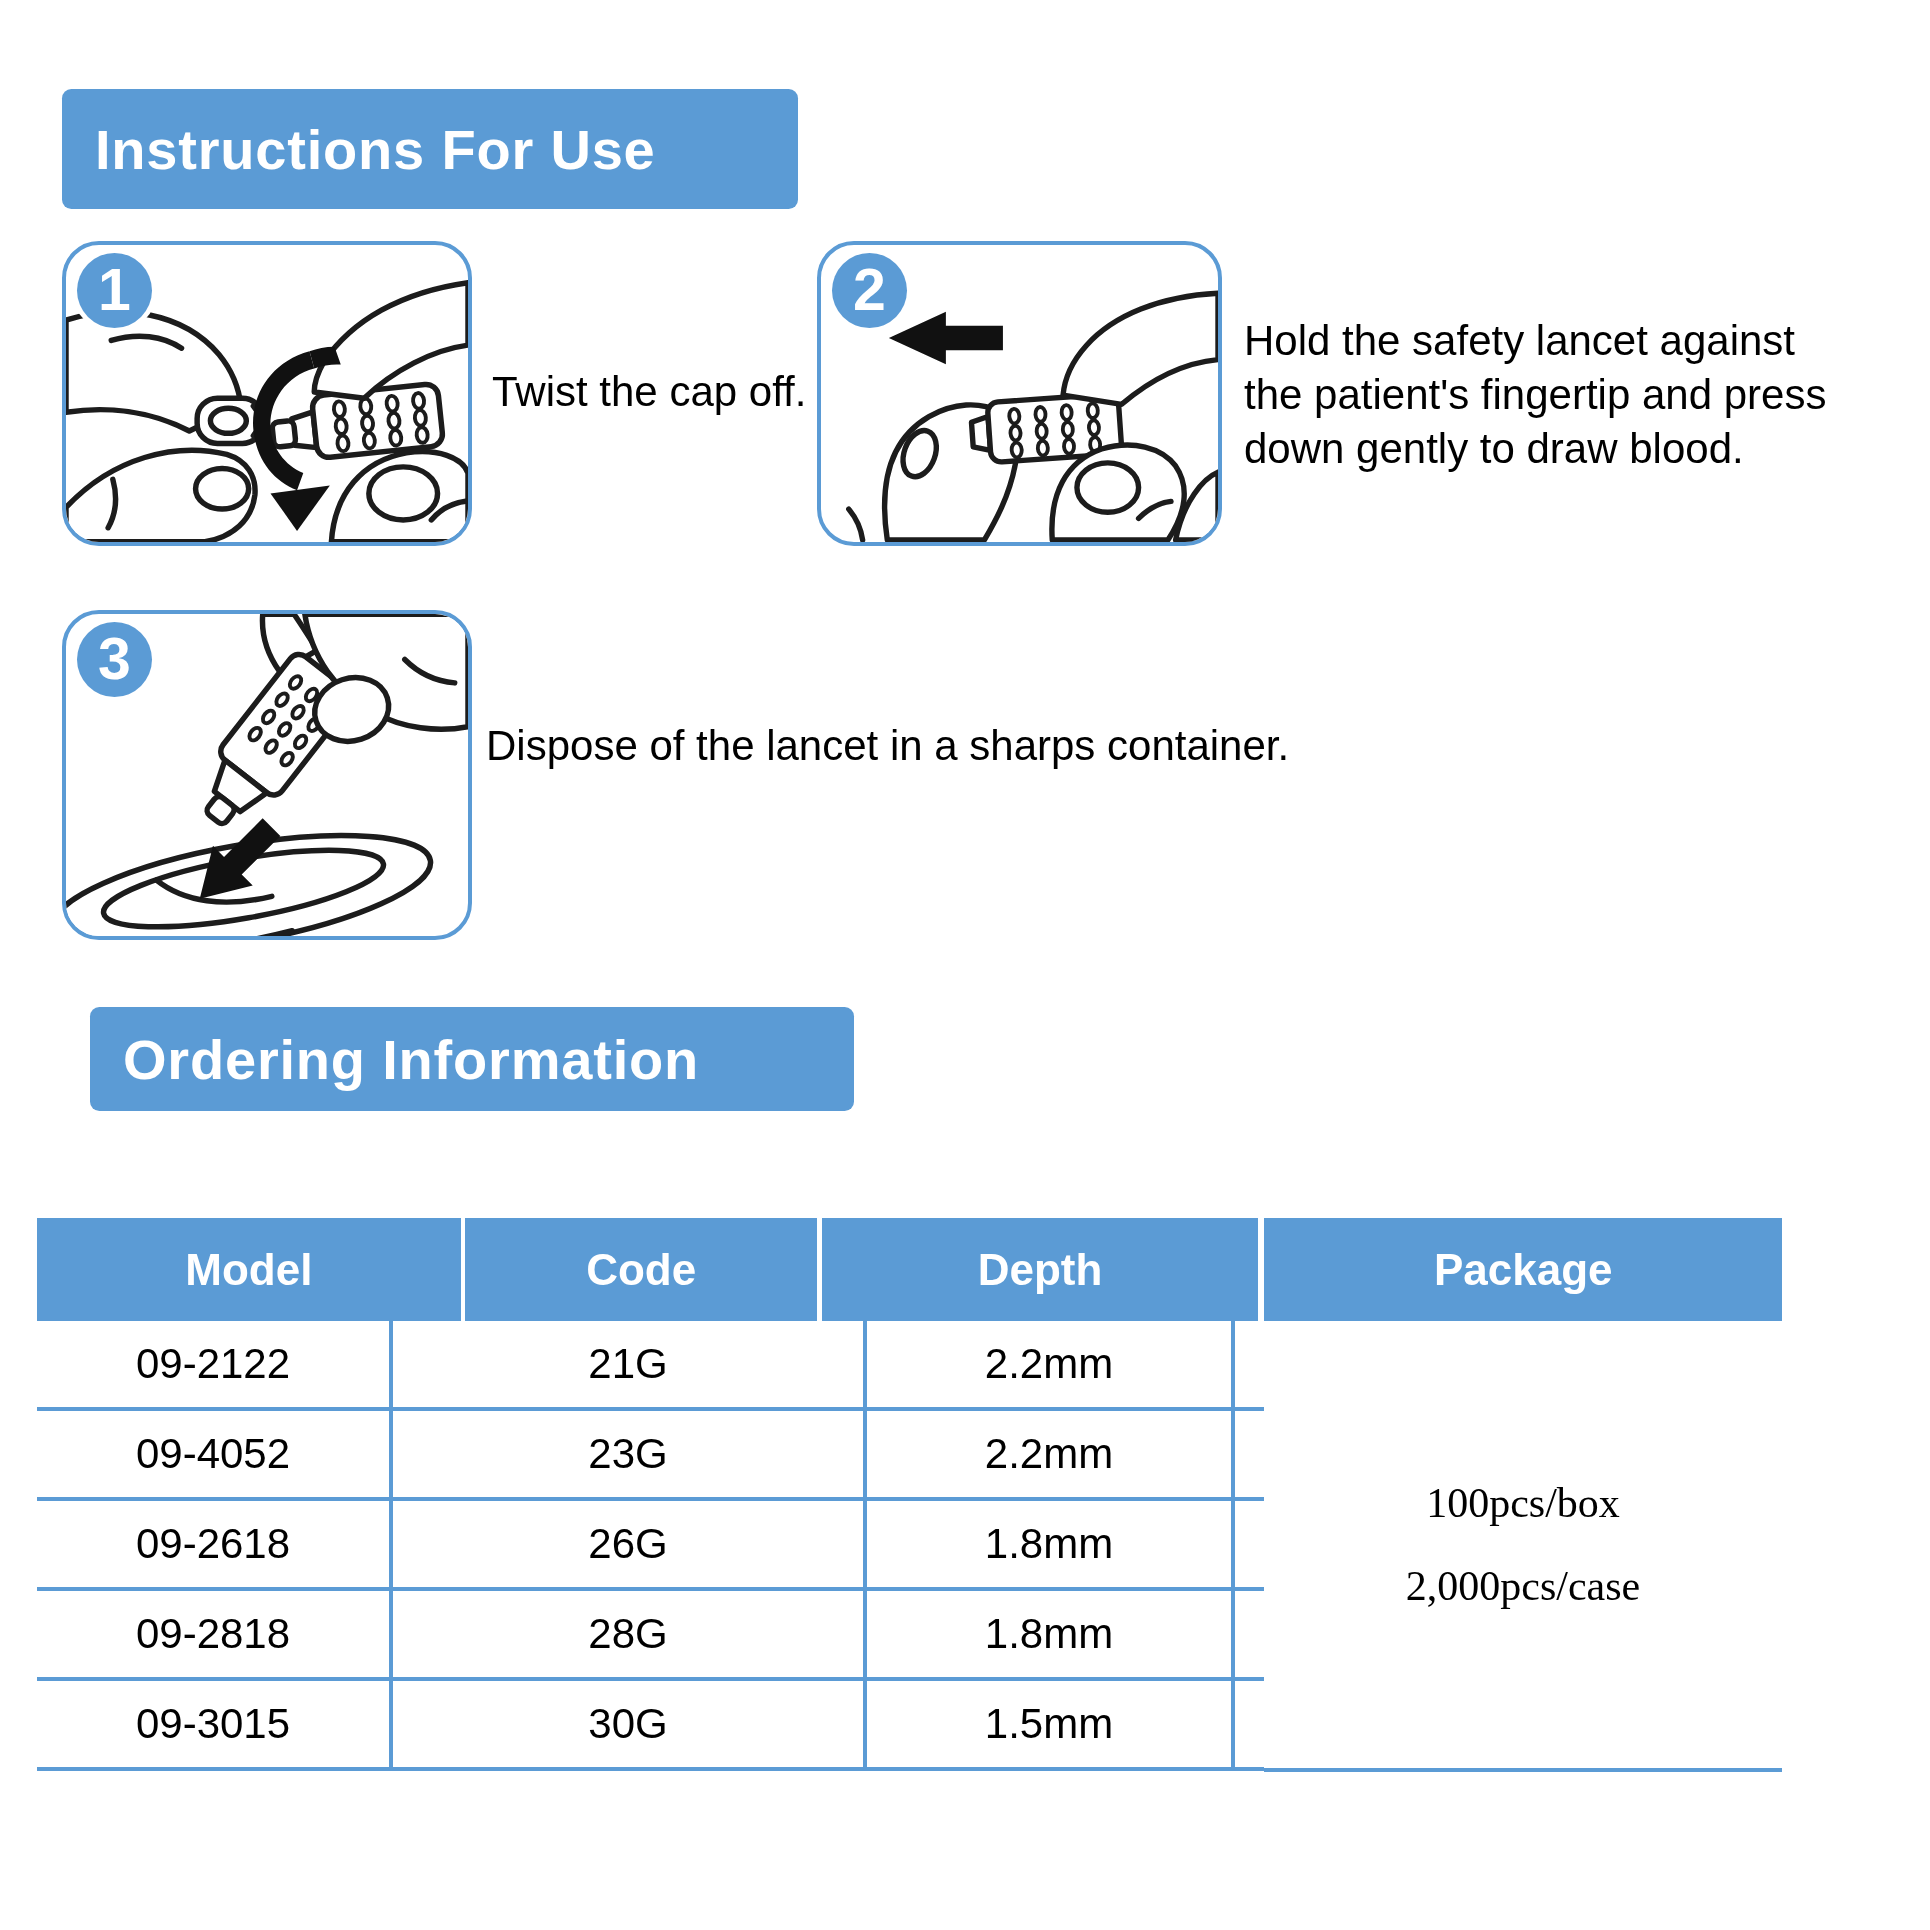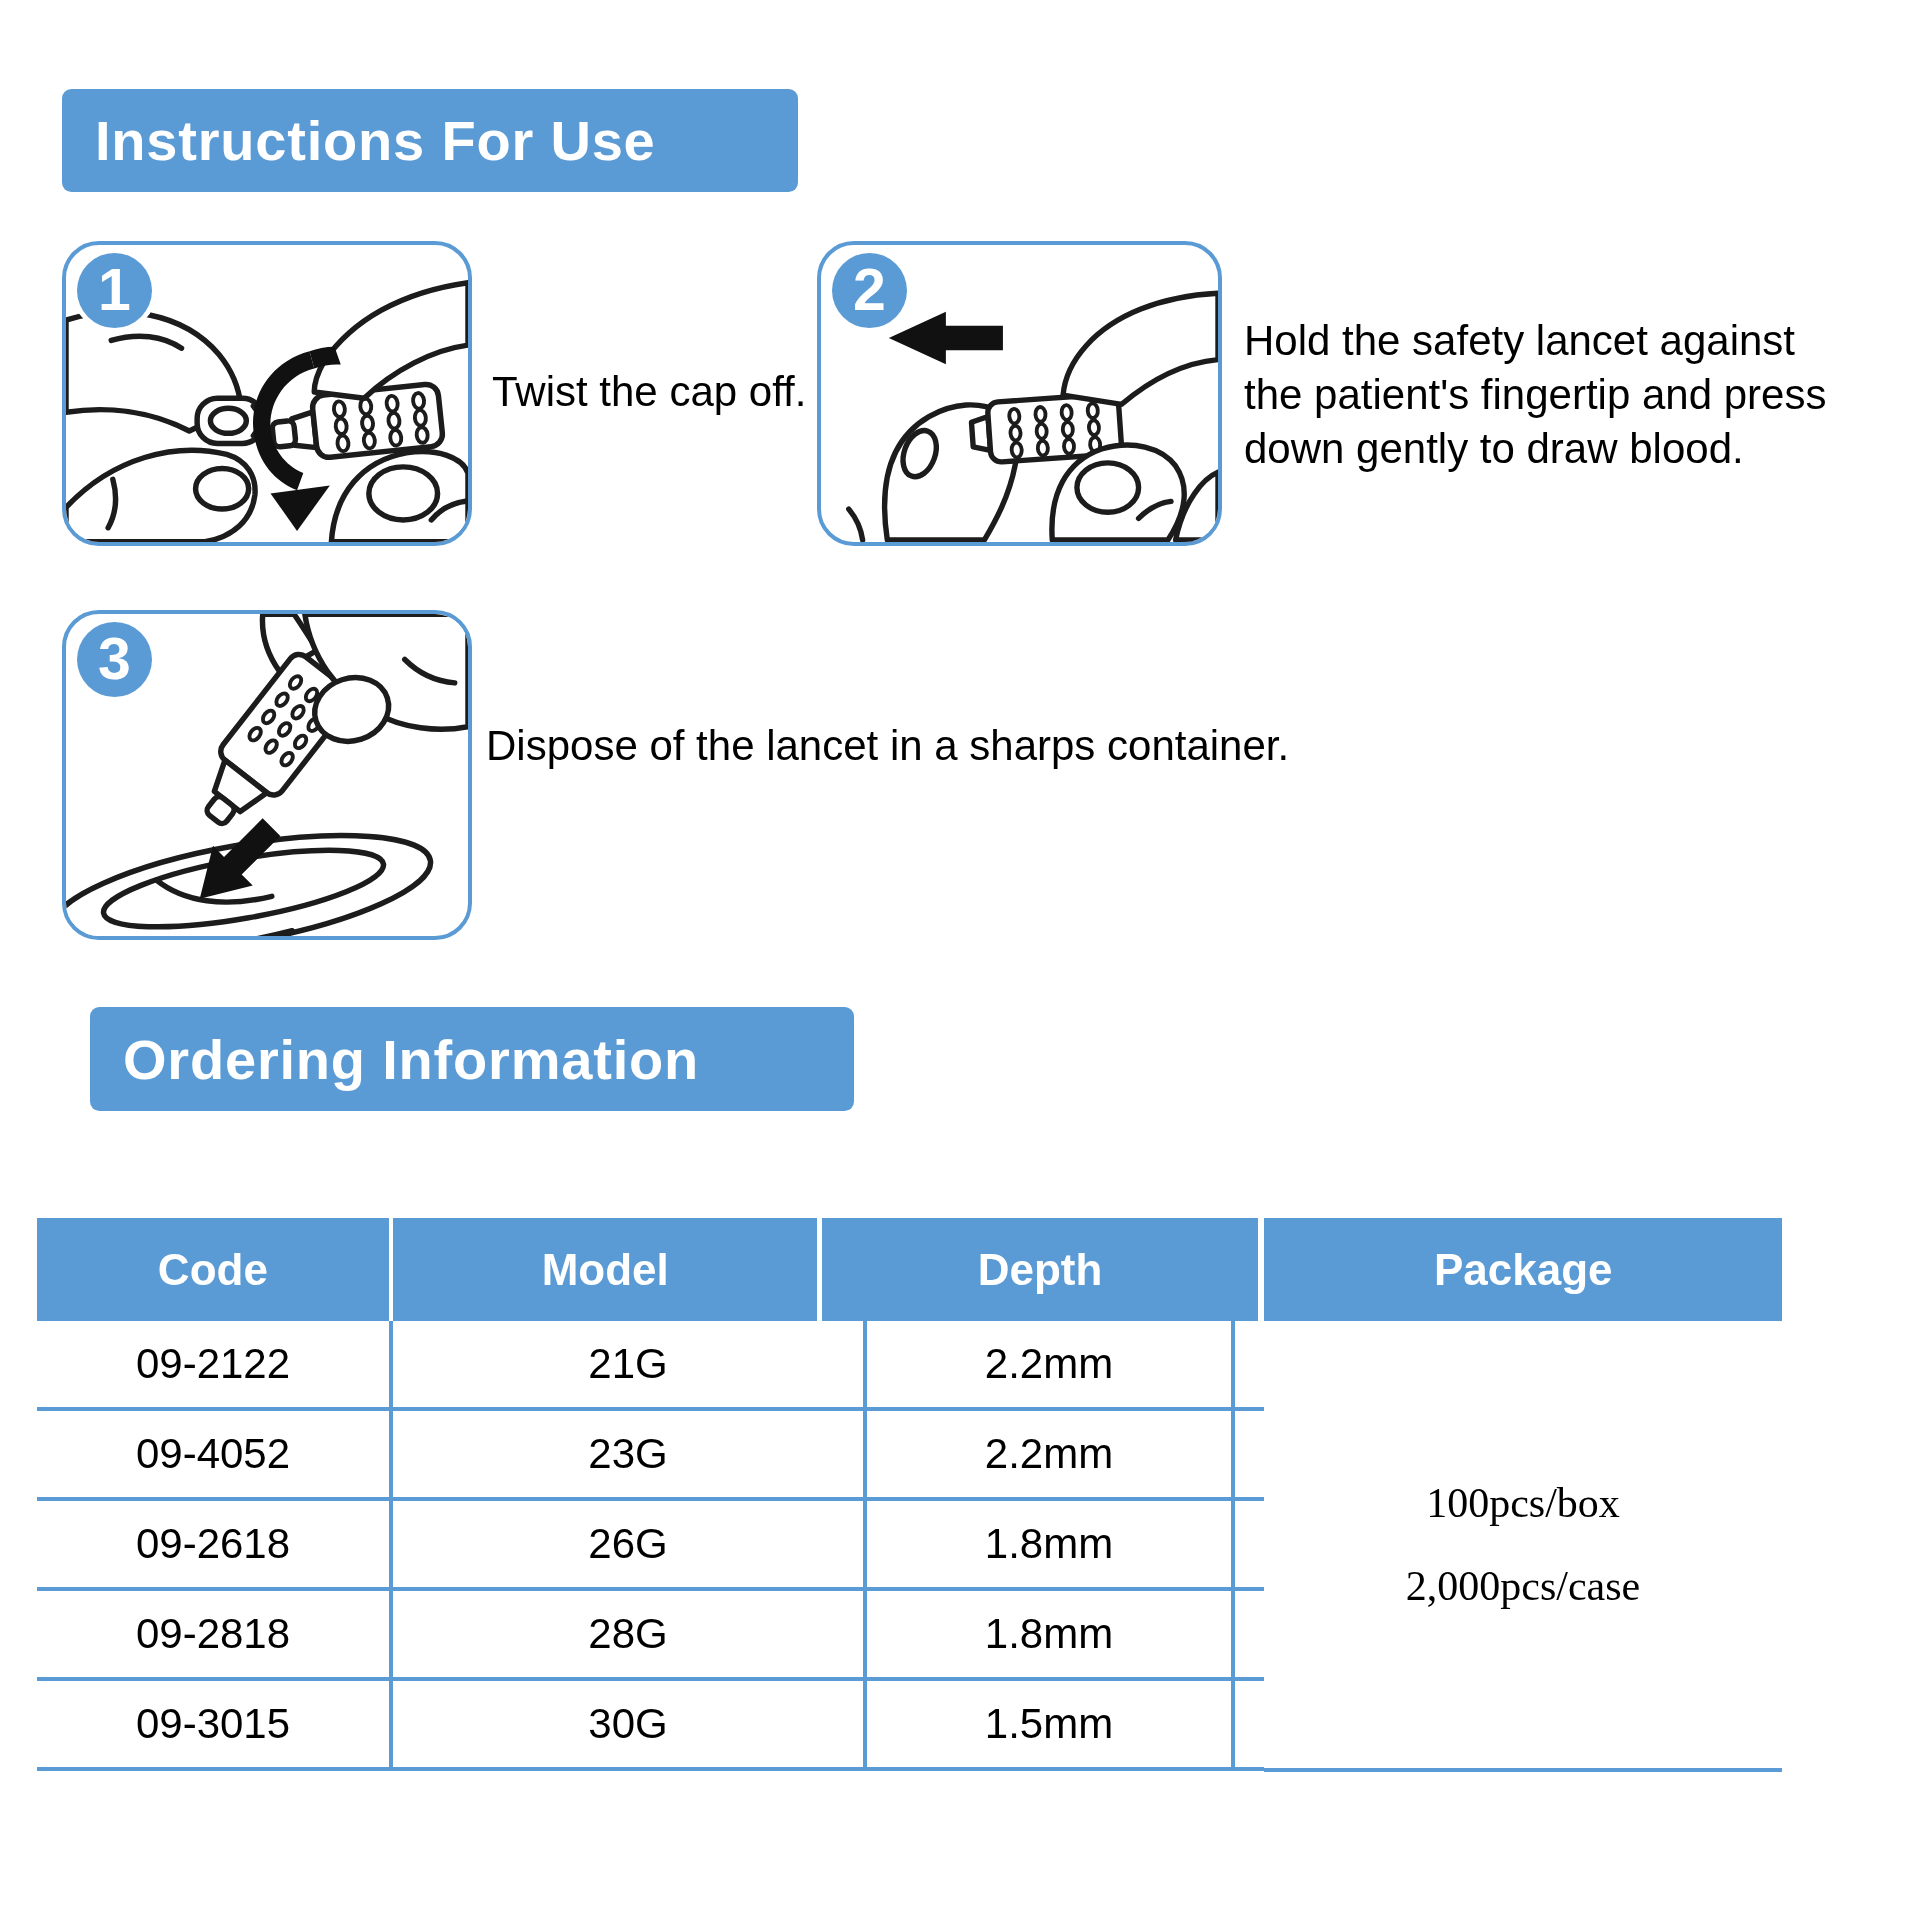--- a/index.html
+++ b/index.html
@@ -13,21 +13,21 @@
   .page{
     position:relative;width:1930px;height:1930px;background:#fff;
     font-family:"Liberation Sans",sans-serif;color:var(--ink);overflow:hidden;
   }
   
   .banner{
     position:absolute;background:var(--accent);color:#fff;font-weight:bold;
     font-size:56px;display:flex;align-items:center;padding-left:33px;
     border-radius:9.3px;box-sizing:border-box;letter-spacing:0.8px;
   }
-  .banner-1{left:62px;top:89px;width:736px;height:103px;}
+  .banner-1{left:62px;top:89px;width:736px;height:120px;}
   .banner-2{left:62px;top:1007px;width:764px;height:104px;margin-left:28px;}
 
   
   .step-box{
     position:absolute;border:4.7px solid var(--accent);border-radius:37px;
     box-sizing:border-box;overflow:hidden;background:#fff;
   }
   .box1{left:62px;top:241px;width:410px;height:305px;}
   .box2{left:817px;top:241px;width:405px;height:305px;}
   .box3{left:62px;top:610px;width:410px;height:330px;}
@@ -217,22 +217,22 @@
     <div class="badge">3</div>
   </div>
   <div class="step-text text3">Dispose of the lancet in a sharps container.</div>
 
   <div class="banner banner-2">
     <span>Ordering Information</span>
   </div>
 
   <div class="order-table">
     <div class="thead">
+      <div class="th th-model">Model</div>
       <div class="th th-code">Code</div>
-      <div class="th th-model">Model</div>
       <div class="th th-depth">Depth</div>
       <div class="th th-package">Package</div>
     </div>
     <div class="tbody">
       <div class="trow">
         <div class="td td-c1">09-2122</div>
         <div class="td td-c2">21G</div>
         <div class="td td-c3">2.2mm</div>
       </div>
       <div class="trow">

